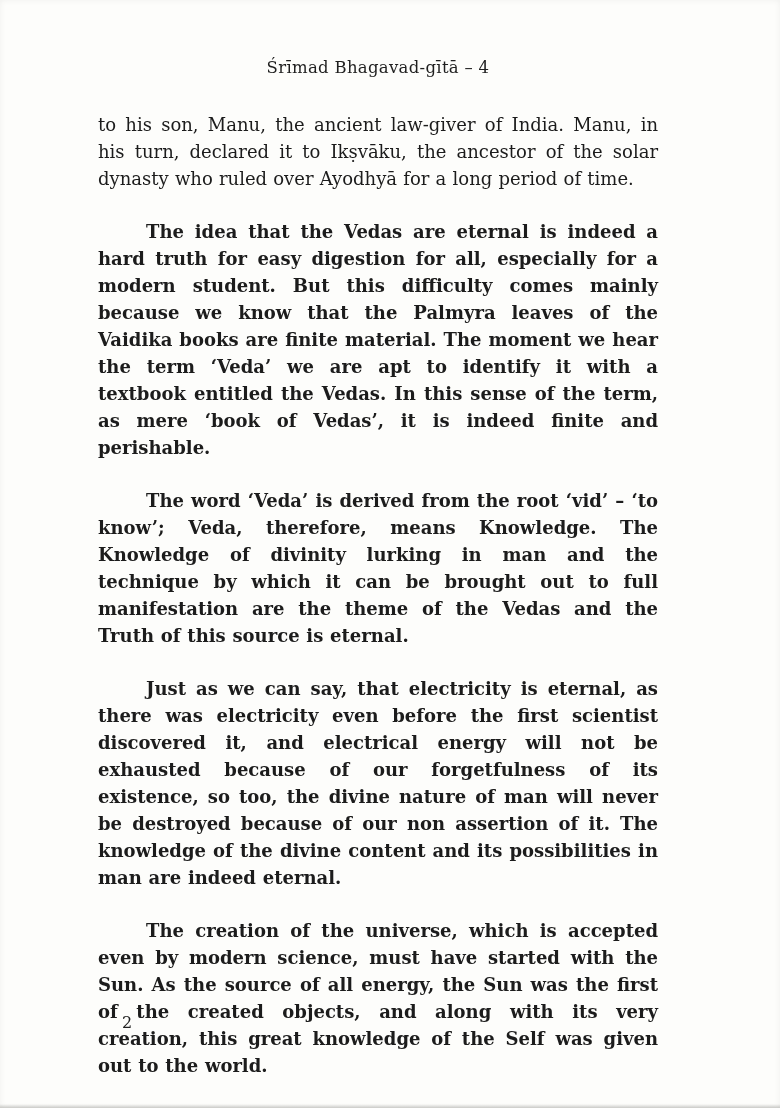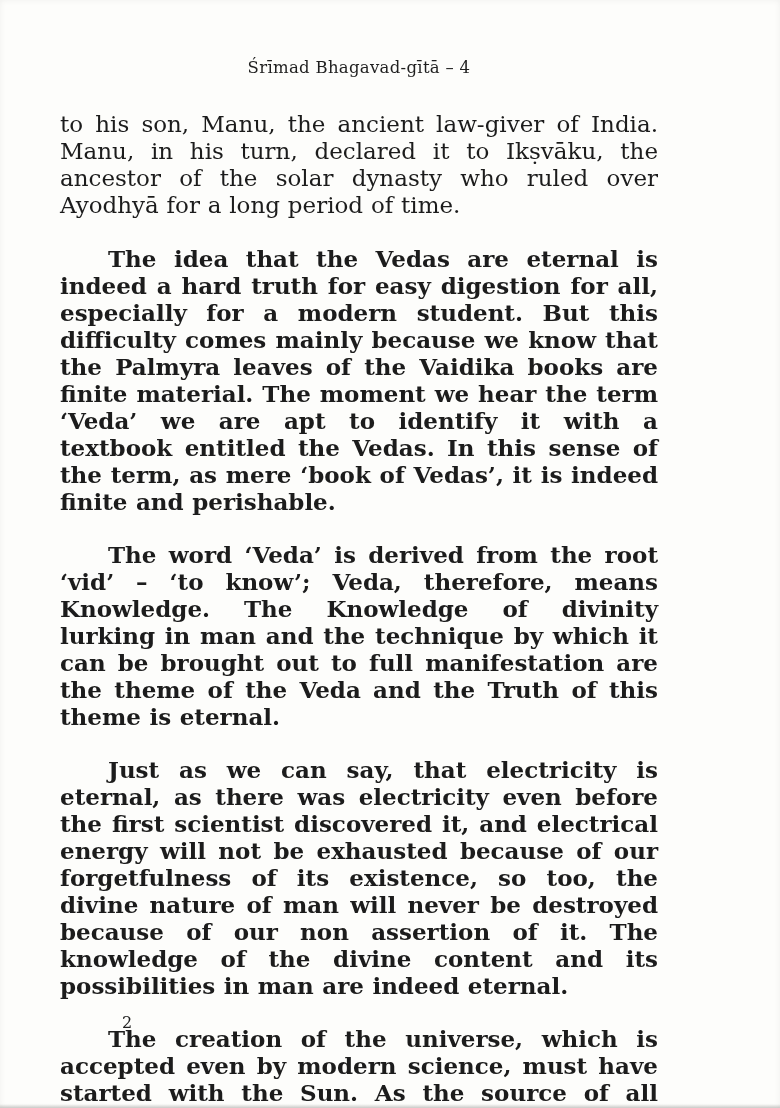--- a/index.html
+++ b/index.html
@@ -7,36 +7,36 @@
     padding: 0;
     background: #e9e9e6;
   }
   .page {
     position: relative;
     width: 780px;
     height: 1108px;
     margin: 0 auto;
     background: #fdfdfb;
     box-sizing: border-box;
-    padding: 58px 122px 0 60px;
+    padding: 58px 122px 0 98px;
     font-family: "DejaVu Serif", "Liberation Serif", serif;
     color: #1c1c1c;
     overflow: hidden;
     box-shadow: inset 0 0 6px rgba(0,0,0,0.06);
   }
   .running-header {
     text-align: center;
     font-size: 16.5px;
     letter-spacing: 0.3px;
     margin-bottom: 34px;
     color: #1f1f1f;
   }
   .body-text p {
     margin: 2px 0 26px 0;
-    font-size: 23px;
+    font-size: 18px;
     line-height: 27px;
     text-align: justify;
     word-spacing: 0.5px;
   }
   .body-text p.indent {
     text-indent: 48px;
     font-weight: bold;
   }
   .page-number {
     position: absolute;
@@ -56,21 +56,21 @@
 </style>
 </head>
 <body>
 
 <div class="page">
   <div class="running-header">Śrīmad Bhagavad-gītā – 4</div>
 
   <div class="body-text">
     <p>to his son, Manu, the ancient law-giver of India. Manu, in his turn, declared it to Ikṣvāku, the ancestor of the solar dynasty who ruled over Ayodhyā for a long period of time.</p>
     <p class="indent">The idea that the Vedas are eternal is indeed a hard truth for easy digestion for all, especially for a modern student. But this difficulty comes mainly because we know that the Palmyra leaves of the Vaidika books are finite material. The moment we hear the term ‘Veda’ we are apt to identify it with a textbook entitled the Vedas. In this sense of the term, as mere ‘book of Vedas’, it is indeed finite and perishable.</p>
-    <p class="indent">The word ‘Veda’ is derived from the root ‘vid’ – ‘to know’; Veda, therefore, means Knowledge. The Knowledge of divinity lurking in man and the technique by which it can be brought out to full manifestation are the theme of the Veda and the Truth of this theme is eternal.</p>
+    <p class="indent">The word ‘Veda’ is derived from the root ‘vid’ – ‘to know’; Veda, therefore, means Knowledge. The Knowledge of divinity lurking in man and the technique by which it can be brought out to full manifestation are the theme of the Vedas and the Truth of this source is eternal.</p>
     <p class="indent">Just as we can say, that electricity is eternal, as there was electricity even before the first scientist discovered it, and electrical energy will not be exhausted because of our forgetfulness of its existence, so too, the divine nature of man will never be destroyed because of our non assertion of it. The knowledge of the divine content and its possibilities in man are indeed eternal.</p>
     <p class="indent">The creation of the universe, which is accepted even by modern science, must have started with the Sun. As the source of all energy, the Sun was the first of the created objects, and along with its very creation, this great knowledge of the Self was given out to the world.</p>
   </div>
 
   <div class="page-number">2</div>
 
   <div class="scan-edge"></div>
 </div>
 
 </body></html>

